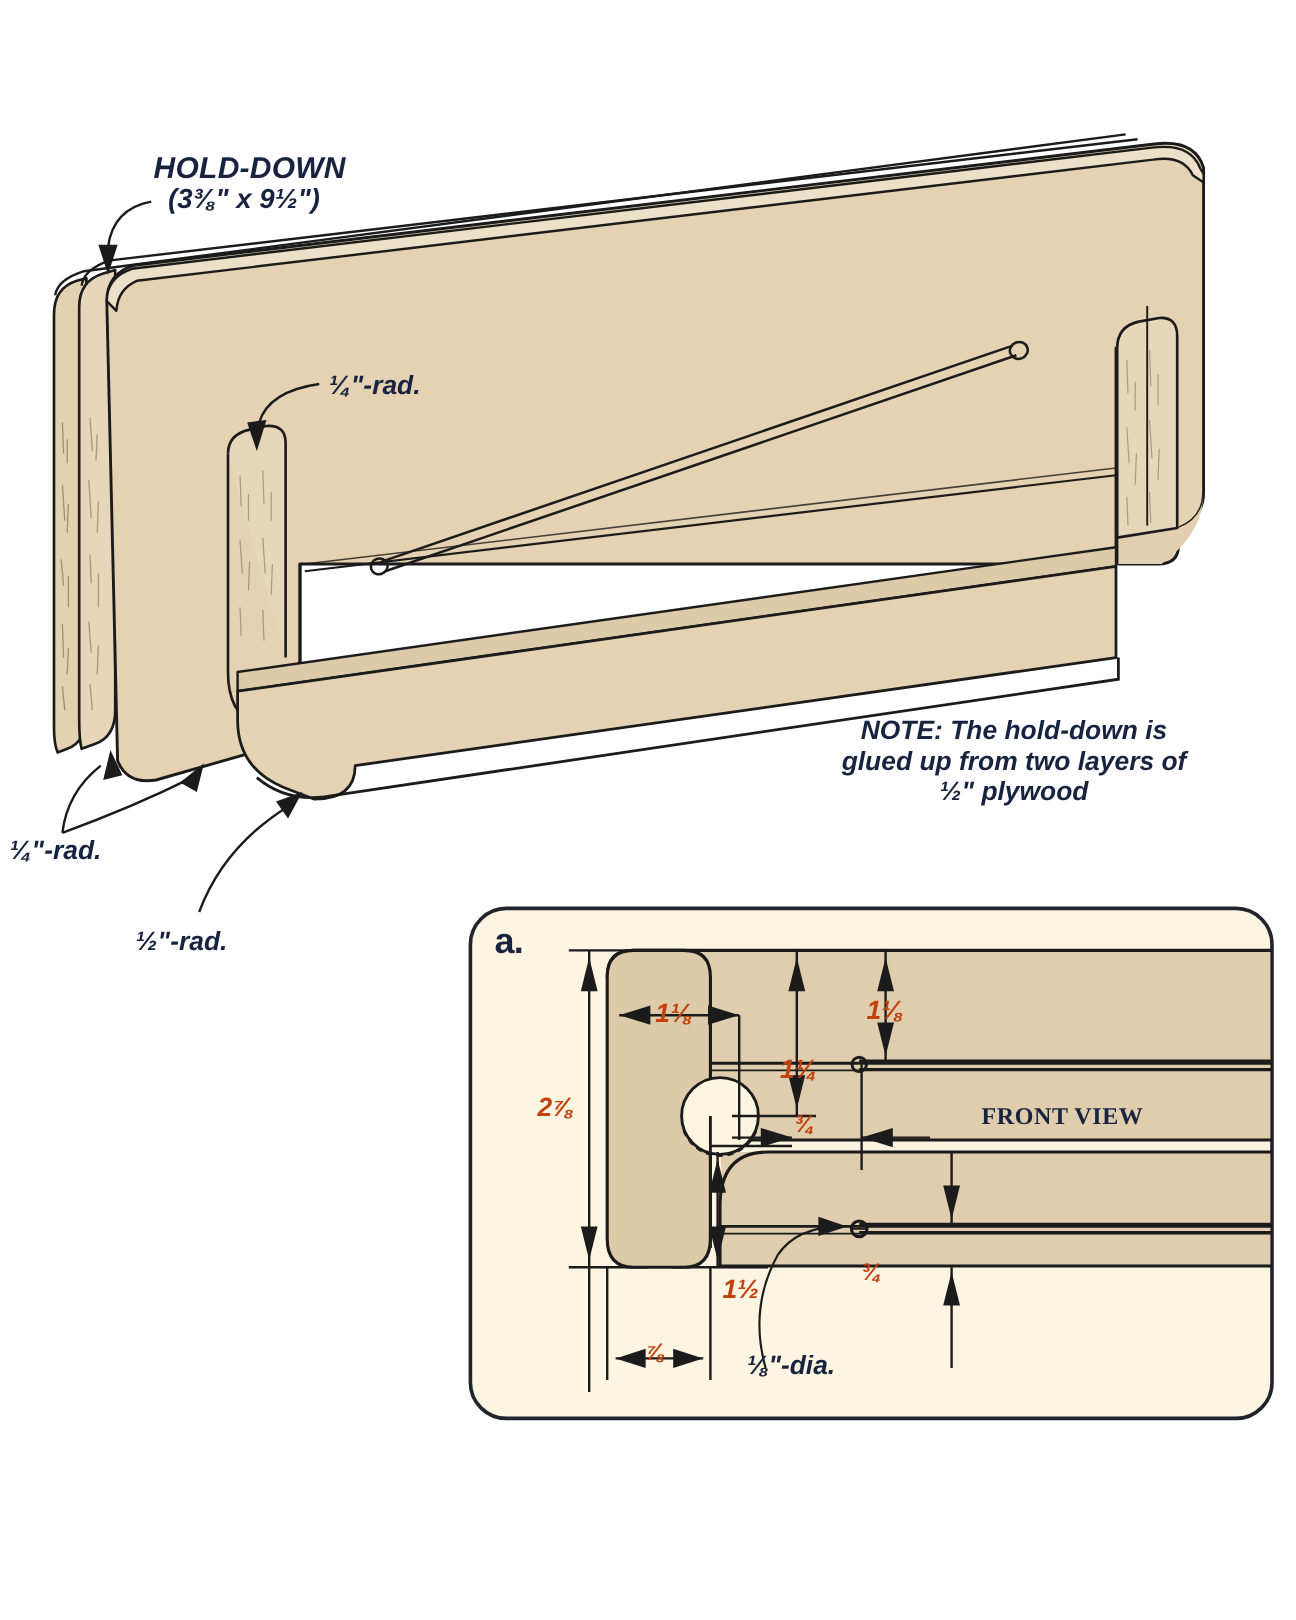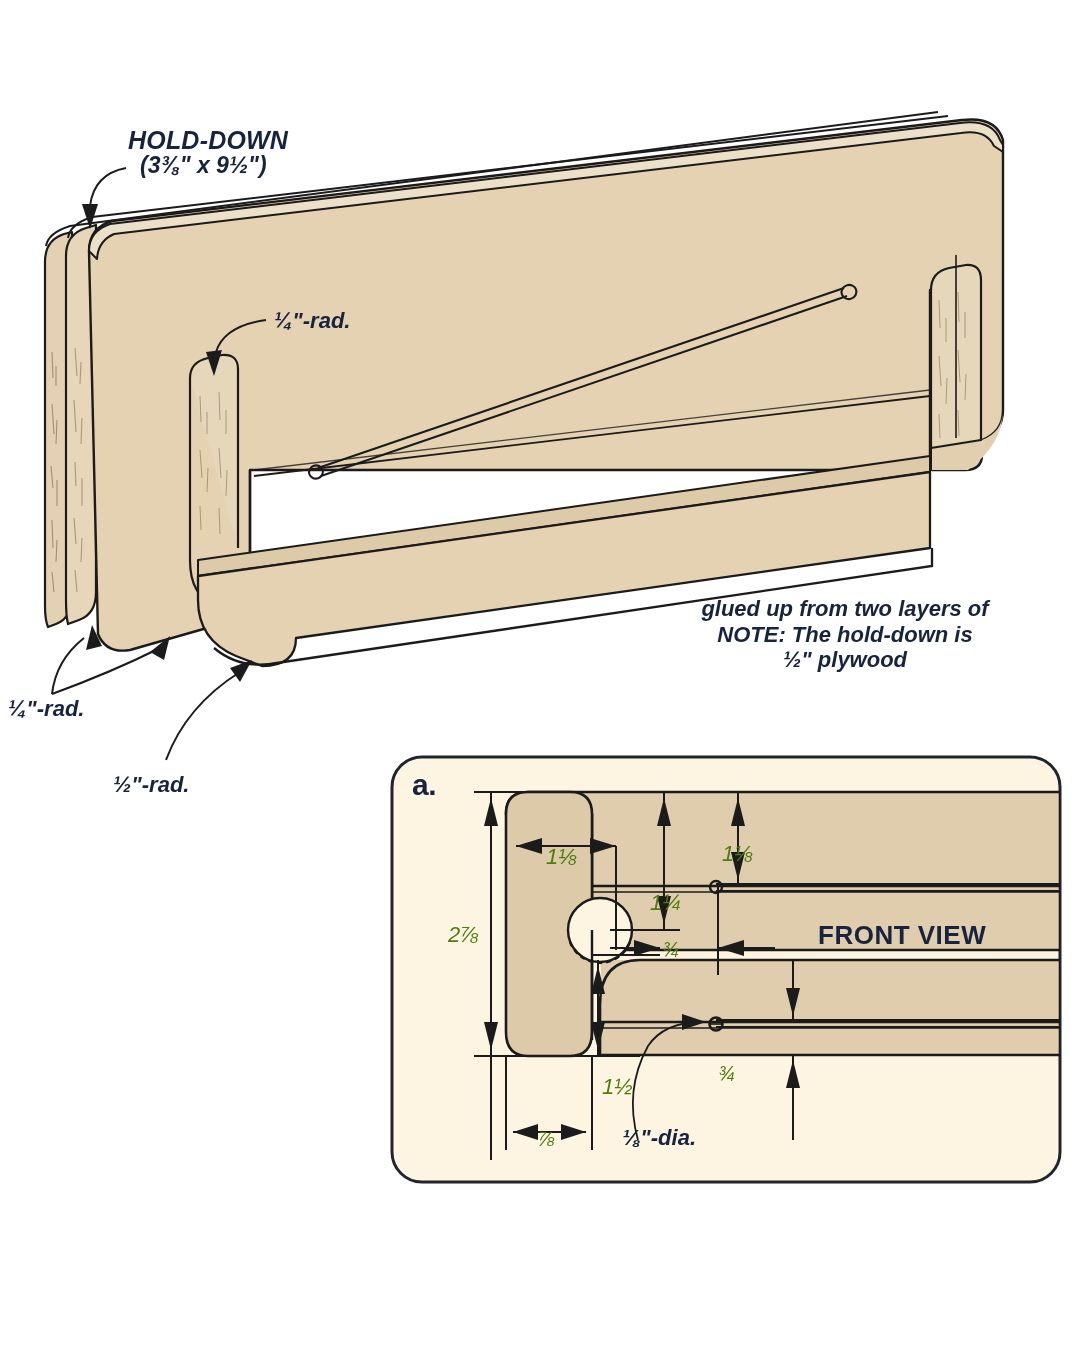--- a/index.html
+++ b/index.html
@@ -49,45 +49,44 @@
     font-size: 22px;
   }
   .lbl-note {
     font-size: 22px;
     text-align: center;
     line-height: 1.16;
   }
   .lbl-note b { font-style: italic; }
   .dim {
     position: absolute;
-    color: #4d7c0f;
+    color: #c2410c;
     font-family: "Liberation Sans", sans-serif;
     font-style: italic;
-    font-weight: normal;
+    font-weight: bold;
     font-size: 22px;
     white-space: nowrap;
     line-height: 1;
-    margin-top: 12px;
   }
   .dim-sm { font-size: 20px; }
   .panel-letter {
     position: absolute;
     color: #17233f;
     font-family: "Liberation Sans", sans-serif;
     font-weight: bold;
     font-size: 30px;
     font-style: normal;
     letter-spacing: -0.5px;
   }
   .front-view {
     position: absolute;
     color: #17233f;
-    font-family: Liberation Sans, sans-serif;
+    font-family: Liberation Serif, serif;
     font-weight: bold;
-    font-size: 26px;
+    font-size: 20px;
     letter-spacing: 0.5px;
     white-space: nowrap;
   }
 </style>
 </head>
 <body>
 
 <div id="sheet">
 
   <svg id="drawing" viewBox="0 0 1080 1350">
@@ -361,22 +360,22 @@
 
   <div class="lbl lbl-sub" style="left:140px; top:153px;">(3⅜" x 9½")</div>
 
   <div class="lbl lbl-rad" style="left:274px; top:309px;">¼"-rad.</div>
 
   <div class="lbl lbl-rad" style="left:8px; top:697px;">¼"-rad.</div>
 
   <div class="lbl lbl-rad" style="left:113px; top:773px;">½"-rad.</div>
 
   <div class="lbl lbl-note" style="left:680px; top:596px; width:330px;">
+    <div><b>NOTE:</b><span> The hold-down is</span></div>
     <div>glued up from two layers of</div>
-    <div><b>NOTE:</b><span> The hold-down is</span></div>
     <div>½" plywood</div>
   </div>
 
   <div class="panel-letter" style="left:412px; top:768px;">a.</div>
 
   <div class="front-view" style="left:818px; top:920px;">FRONT VIEW</div>
 
   <div class="dim" style="left:448px; top:912px;">2⅞</div>
 
   <div class="dim" style="left:546px; top:834px;">1⅛</div>

